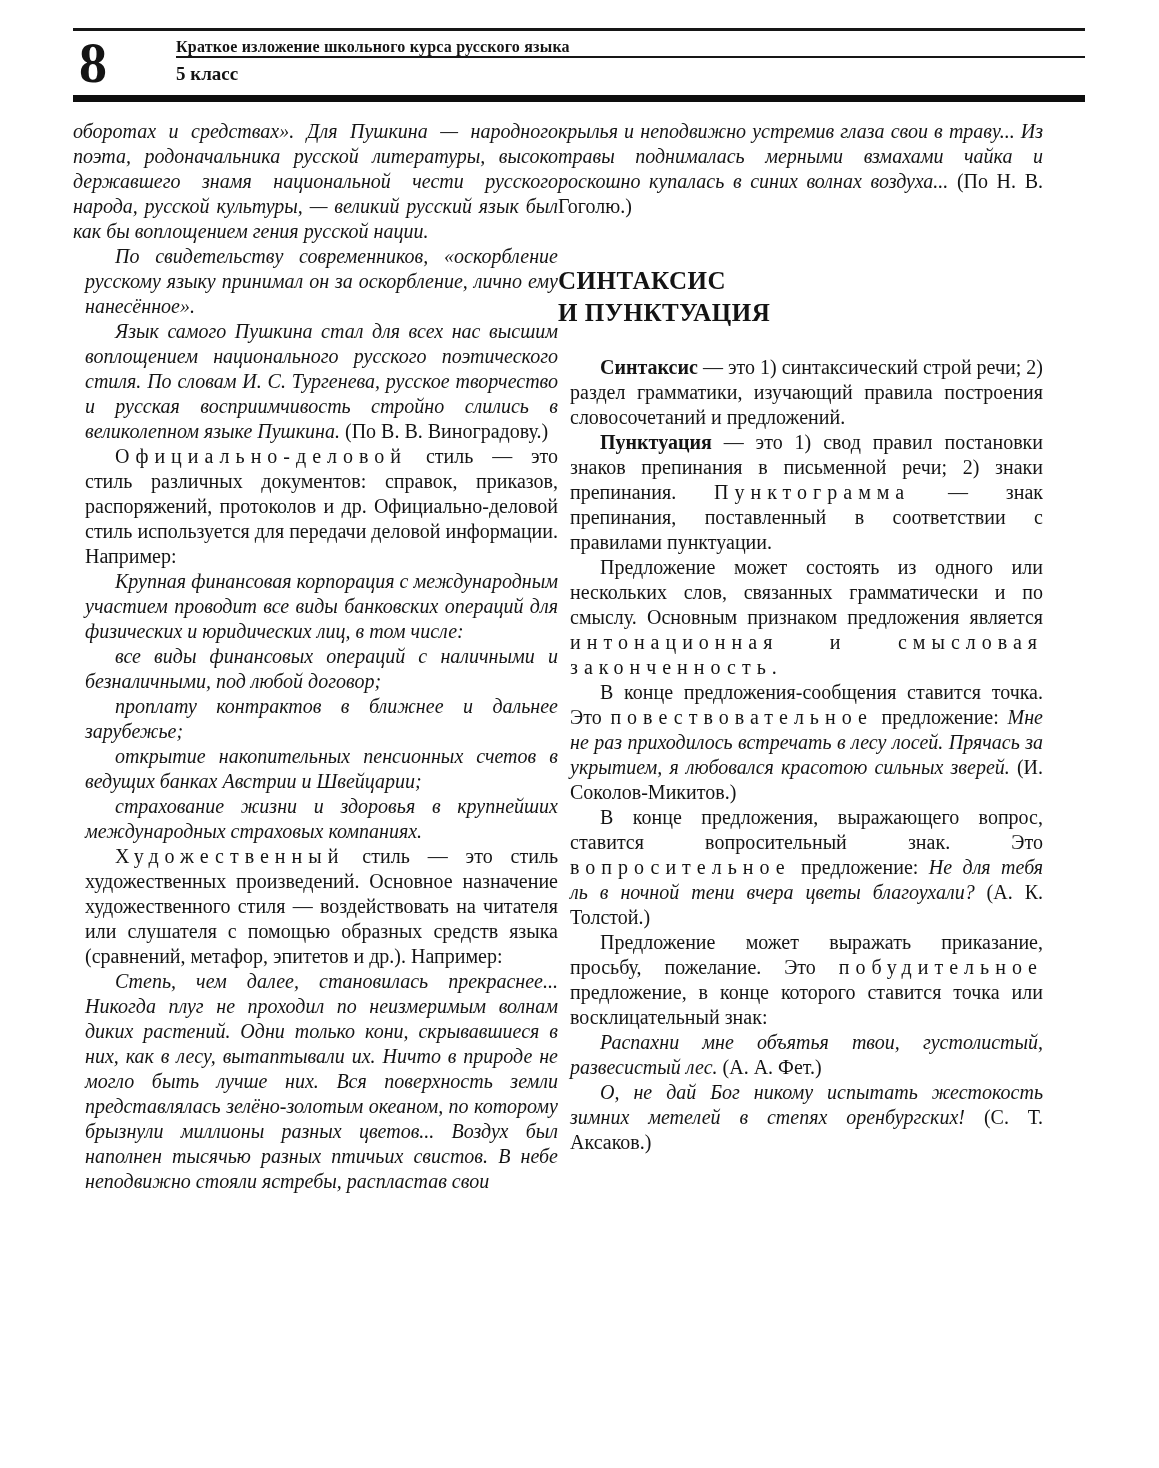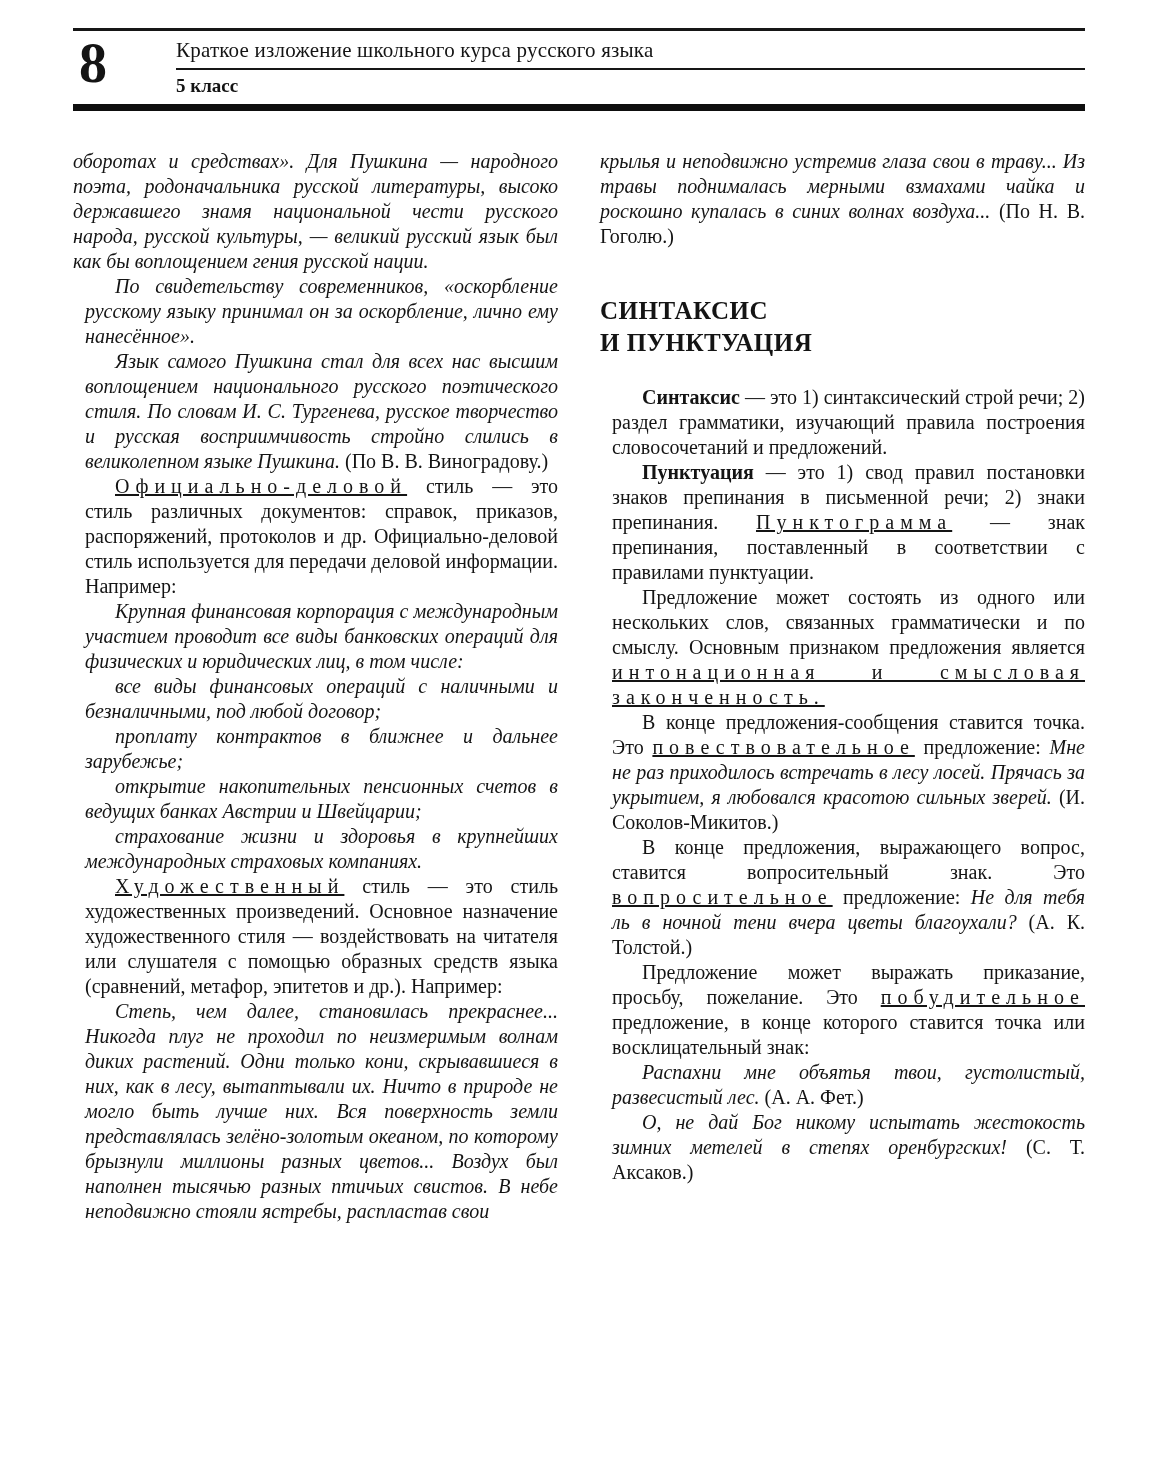--- a/index.html
+++ b/index.html
@@ -4,30 +4,30 @@
 <style>
   html,body{margin:0;padding:0;background:#fff;}
   body{width:1159px;height:1468px;overflow:hidden;color:#141414;
        font-family:"Liberation Serif", serif;}
   .page{box-sizing:border-box;width:1159px;height:1468px;padding:28px 74px 0 73px;}
   .rule-top{height:3px;background:#161616;}
   .rule-thick{height:7px;background:#0e0e0e;}
   .header-row{display:flex;align-items:stretch;}
   .page-number{width:97px;font-size:56px;font-weight:bold;line-height:64px;padding-left:6px;}
   .header-text{flex:1;padding-top:7px;}
-  .header-title{font-size:21px;font-weight:normal;letter-spacing:.2px;padding-bottom:5px;}
+  .header-title{font-size:16px;font-weight:bold;letter-spacing:.2px;}
   .title-rule{height:2px;background:#161616;}
   .header-subtitle{font-size:19px;font-weight:bold;padding-top:5px;padding-bottom:7px;}
-  .columns{display:flex;gap:42px;padding-top:38px;}
+  .columns{display:flex;padding-top:17px;}
   .col{width:485px;}
   .col p{margin:0;font-size:20px;line-height:25px;text-align:justify;hyphens:auto;}
   .col p.indent{text-indent:30px;margin-left:12px;}
   .seg-italic{font-style:italic;}
   .seg-bold{font-weight:bold;}
-  .seg-spaced{letter-spacing:.3em;word-spacing:.45em;text-decoration:underline;}
+  .seg-spaced{letter-spacing:.3em;word-spacing:.45em;}
   .col h2{margin:46px 0 26px 0;font-size:25px;line-height:32px;font-weight:bold;
           letter-spacing:.5px;text-align:left;}
 </style>
 </head>
 <body>
 
 <div class="page">
   <header>
     <div class="rule-top"></div>
     <div class="header-row">

